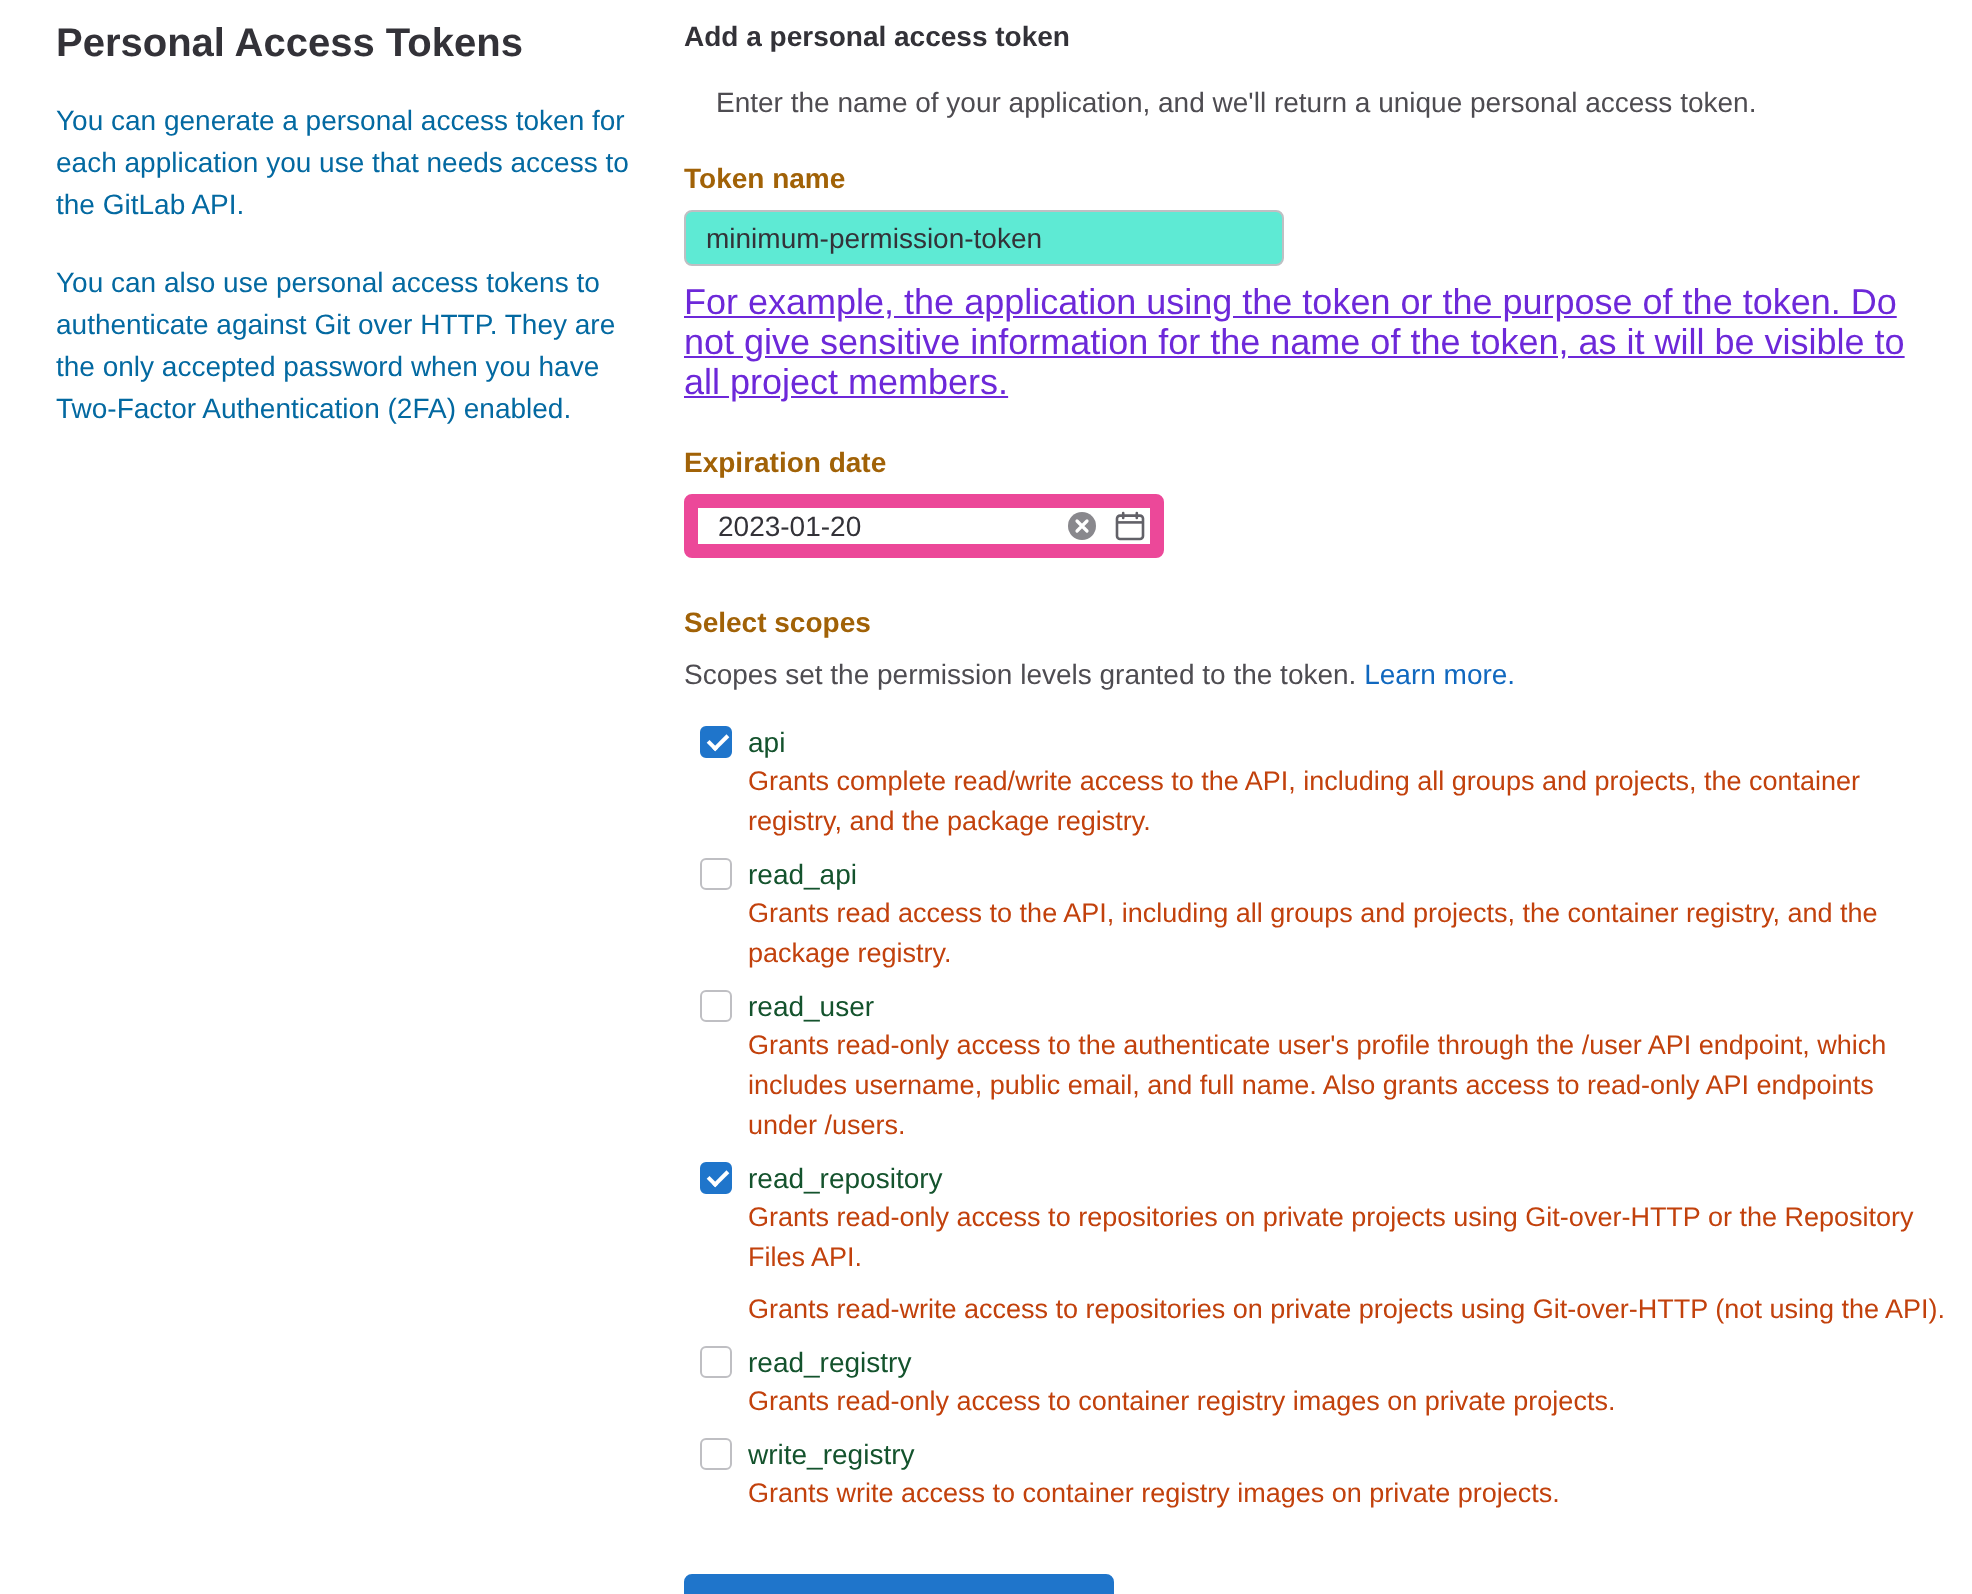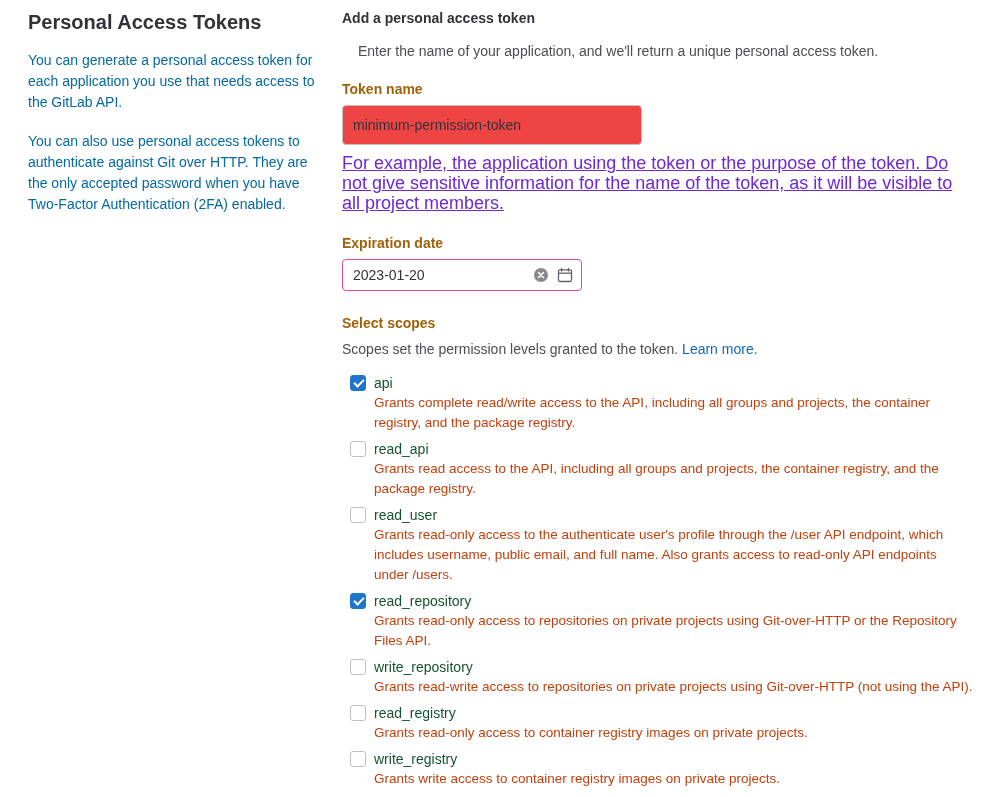--- a/index.html
+++ b/index.html
@@ -64,26 +64,26 @@
   .field-label {
     display: block;
     font-size: 14px;
     font-weight: bold;
     color: #a16207;
     margin: 0 0 8px 0;
   }
   .text-input {
     display: block;
     width: 300px;
-    height: 40px;
+    height: 28px;
     padding: 6px 10px;
     font-size: 14px;
     font-family: "Liberation Sans", sans-serif;
     color: #333238;
-    background: #ef4444;
+    background: #5eead4;
     border: 1px solid #bfbfc3;
     border-radius: 4px;
     outline: none;
   }
   .help-text {
     font-size: 18px;
     line-height: 20px;
     color: #6d28d9;
     margin: 8px 0 0 0;
     max-width: 625px;
@@ -96,21 +96,21 @@
     height: 32px;
   }
   .date-input {
     width: 240px;
     height: 32px;
     padding: 6px 58px 6px 10px;
     font-size: 14px;
     font-family: "Liberation Sans", sans-serif;
     color: #333238;
     background: #ffffff;
-    border: 1px solid #ec4899;
+    border: 7px solid #ec4899;
     border-radius: 4px;
     outline: none;
   }
   .clear-icon {
     position: absolute;
     right: 33px;
     top: 50%;
     transform: translateY(-50%);
     width: 16px;
     height: 16px;
@@ -267,24 +267,20 @@
             <div class="scope-desc">Grants read-only access to the authenticate user's profile through the /user API endpoint, which includes username, public email, and full name. Also grants access to read-only API endpoints under /users.</div>
           </div>
           <div class="scope-row">
             <div class="scope-head">
               <input type="checkbox" class="cbox" checked="" style="">
               <span class="scope-name">read_repository</span>
             </div>
             <div class="scope-desc">Grants read-only access to repositories on private projects using Git-over-HTTP or the Repository Files API.</div>
           </div>
           <div class="scope-row">
-            <div class="scope-head">
-              <input type="checkbox" class="cbox" style="">
-              <span class="scope-name">write_repository</span>
-            </div>
             <div class="scope-desc">Grants read-write access to repositories on private projects using Git-over-HTTP (not using the API).</div>
           </div>
           <div class="scope-row">
             <div class="scope-head">
               <input type="checkbox" class="cbox" style="">
               <span class="scope-name">read_registry</span>
             </div>
             <div class="scope-desc">Grants read-only access to container registry images on private projects.</div>
           </div>
           <div class="scope-row">

